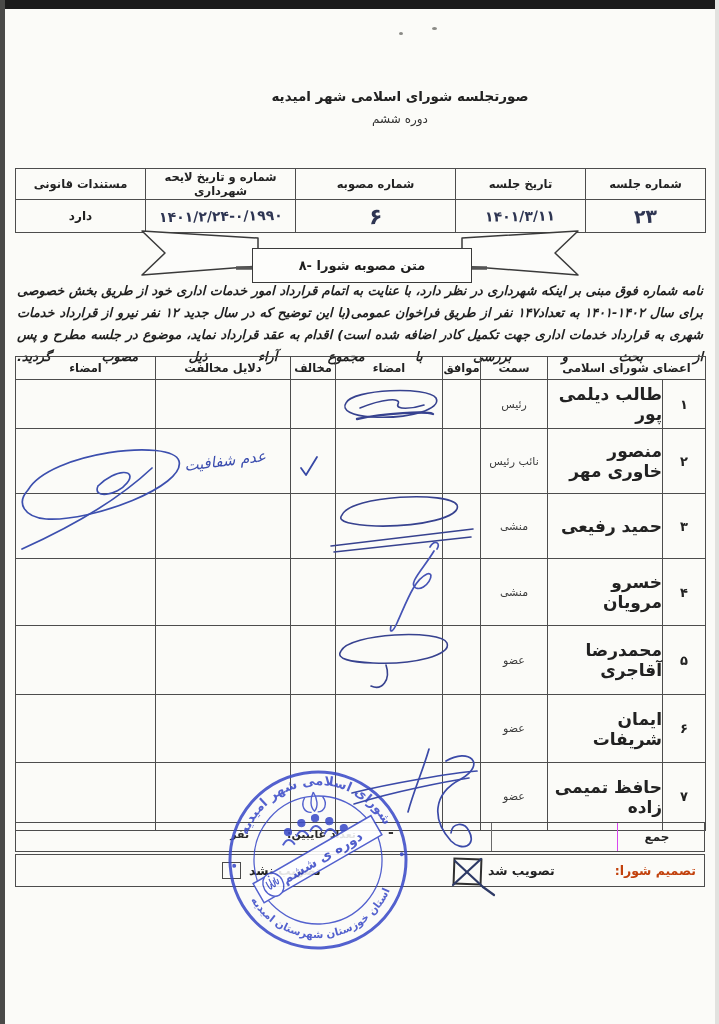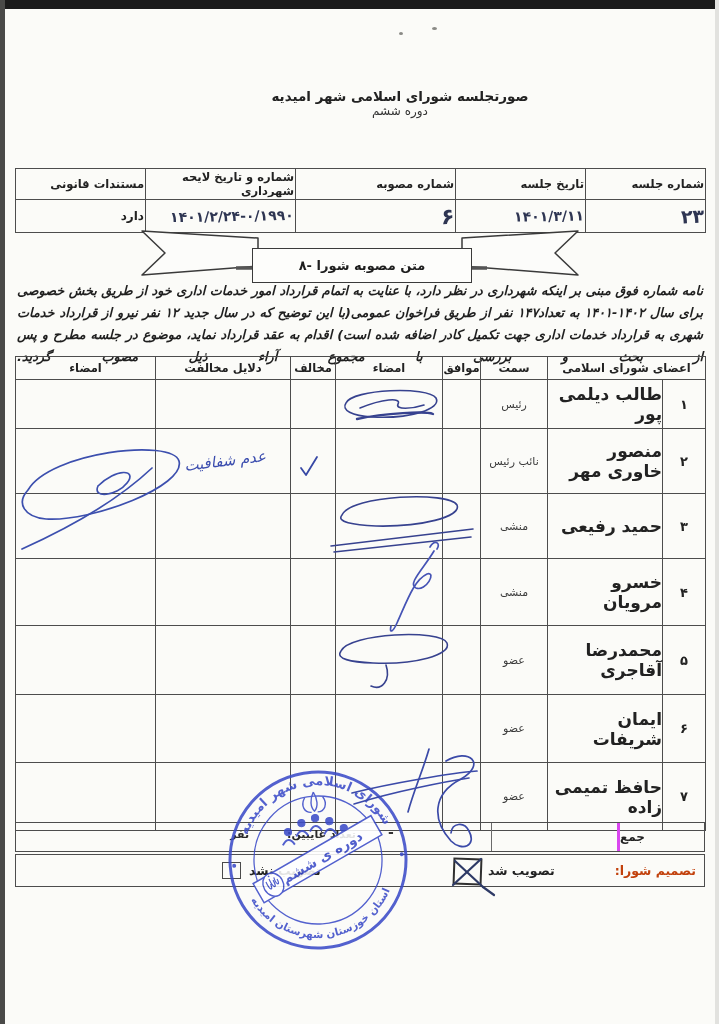--- a/index.html
+++ b/index.html
@@ -9,26 +9,26 @@
     font-family:"DejaVu Sans", sans-serif;
   }
   .paper{position:absolute;inset:0;background:#fbfbf8;}
   .edge-top{position:absolute;top:0;left:0;width:719px;height:9px;background:#1b1b1b;}
   .edge-left{position:absolute;top:0;left:0;width:5px;height:1024px;background:#4a4a48;}
   .edge-right{position:absolute;top:0;right:0;width:4px;height:1024px;background:#e2e2df;}
   .speck{position:absolute;background:#8a8a86;border-radius:50%;}
 
   .header{position:absolute;left:220px;top:88px;width:360px;text-align:center;color:#222;}
   .bismillah{font-size:13px;font-weight:bold;margin-bottom:7px;}
-  .doc-title{font-size:13.5px;font-weight:bold;margin-bottom:0;}
+  .doc-title{font-size:13.5px;font-weight:bold;margin-bottom:8px;}
   .doc-term{font-size:12px;color:#333;}
 
   table{border-collapse:collapse;}
   .info-table{position:absolute;left:15px;top:168px;width:690px;direction:rtl;table-layout:fixed;}
-  .info-table td{border:1px solid #4d4d4d;vertical-align:middle;color:#222;}
+  .info-table td{border:1px solid #4d4d4d;text-align:center;vertical-align:middle;color:#222;}
   .info-table .lbl{height:25px;font-size:11.5px;font-weight:bold;}
   .info-table .val{height:30px;font-size:12px;font-weight:bold;}
   .hand{font-family:"DejaVu Sans", sans-serif;color:#2e3552;font-weight:bold;}
   .hand-num{font-size:19px;transform:rotate(-2deg);display:inline-block;}
   .hand-date{font-size:14px;direction:ltr;unicode-bidi:bidi-override;display:inline-block;transform:rotate(-1deg);}
 
   .ribbon-svg{position:absolute;left:140px;top:228px;}
   .ribbon-label{
     position:absolute;left:252px;top:232px;width:218px;height:33px;line-height:33px;
     text-align:center;font-size:13px;font-weight:bold;color:#1e1e1e;
@@ -44,22 +44,22 @@
   .members{position:absolute;left:15px;top:356px;width:690px;direction:rtl;table-layout:fixed;}
   .members td,.members th{border:1px solid #4d4d4d;text-align:center;vertical-align:middle;padding:0;color:#222;}
   .members th{height:22px;font-size:11.5px;font-weight:bold;}
   .members .num{font-size:13px;font-weight:bold;}
   .members .mname{font-size:17px;font-weight:bold;text-align:right;}
   .members .mpos{font-size:11px;font-weight:normal;color:#3a3a3a;}
   .r1 td{height:48px;margin-left:40px;} .r2 td{height:64px;margin-top:21px;} .r3 td{height:64px;}
   .r4 td{height:66px;} .r5 td{height:68px;} .r6 td{height:67px;} .r7 td{height:67px;}
 
   .totals{position:absolute;left:15px;top:822px;width:688px;height:28px;border:1px solid #4d4d4d;background:transparent;}
-  .totals-label{position:absolute;right:0;top:0;width:87px;height:100%;border-left:3px solid #d946ef;
-    line-height:28px;font-size:12px;font-weight:bold;color:#222;text-align:left;padding-right:8px;box-sizing:border-box;direction:rtl;}
+  .totals-label{position:absolute;right:0;top:0;width:87px;height:100%;border-left:1px solid #d946ef;
+    line-height:28px;font-size:12px;font-weight:bold;color:#222;text-align:center;padding-right:8px;box-sizing:border-box;direction:rtl;}
   .totals-div2{position:absolute;left:475px;top:0;width:0;height:100%;border-left:1px solid #6a6a6a;}
   .totals-dash{position:absolute;left:372px;top:1px;font-size:14px;color:#333;font-weight:bold;}
   .absentees{position:absolute;left:180px;top:5px;width:160px;direction:rtl;font-size:11px;font-weight:bold;color:#2a2a2a;}
   .absentees .unit{margin-right:34px;}
 
   .decision{position:absolute;left:15px;top:854px;width:688px;height:31px;border:1px solid #4d4d4d;}
   .decision-label{position:absolute;right:8px;top:0;line-height:31px;font-size:12.5px;font-weight:bold;color:#c2410c;direction:rtl;}
   .approved{position:absolute;left:472px;top:0;line-height:31px;font-size:12.5px;font-weight:bold;color:#222;direction:rtl;}
   .approved-box{position:absolute;left:437px;top:3px;width:25px;height:23px;border:2px solid #2f2f2f;transform:rotate(2deg);background:transparent;}
   .rejected{position:absolute;left:233px;top:0;line-height:31px;font-size:12.5px;font-weight:bold;color:#222;direction:rtl;}

